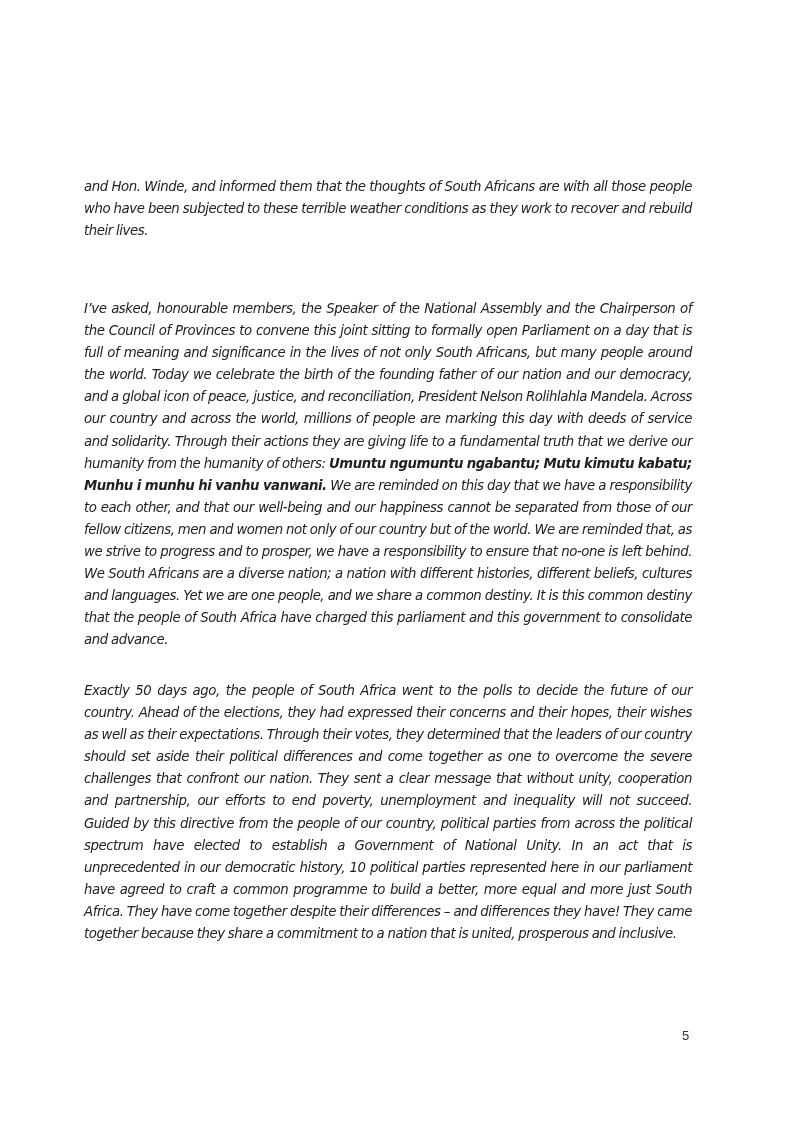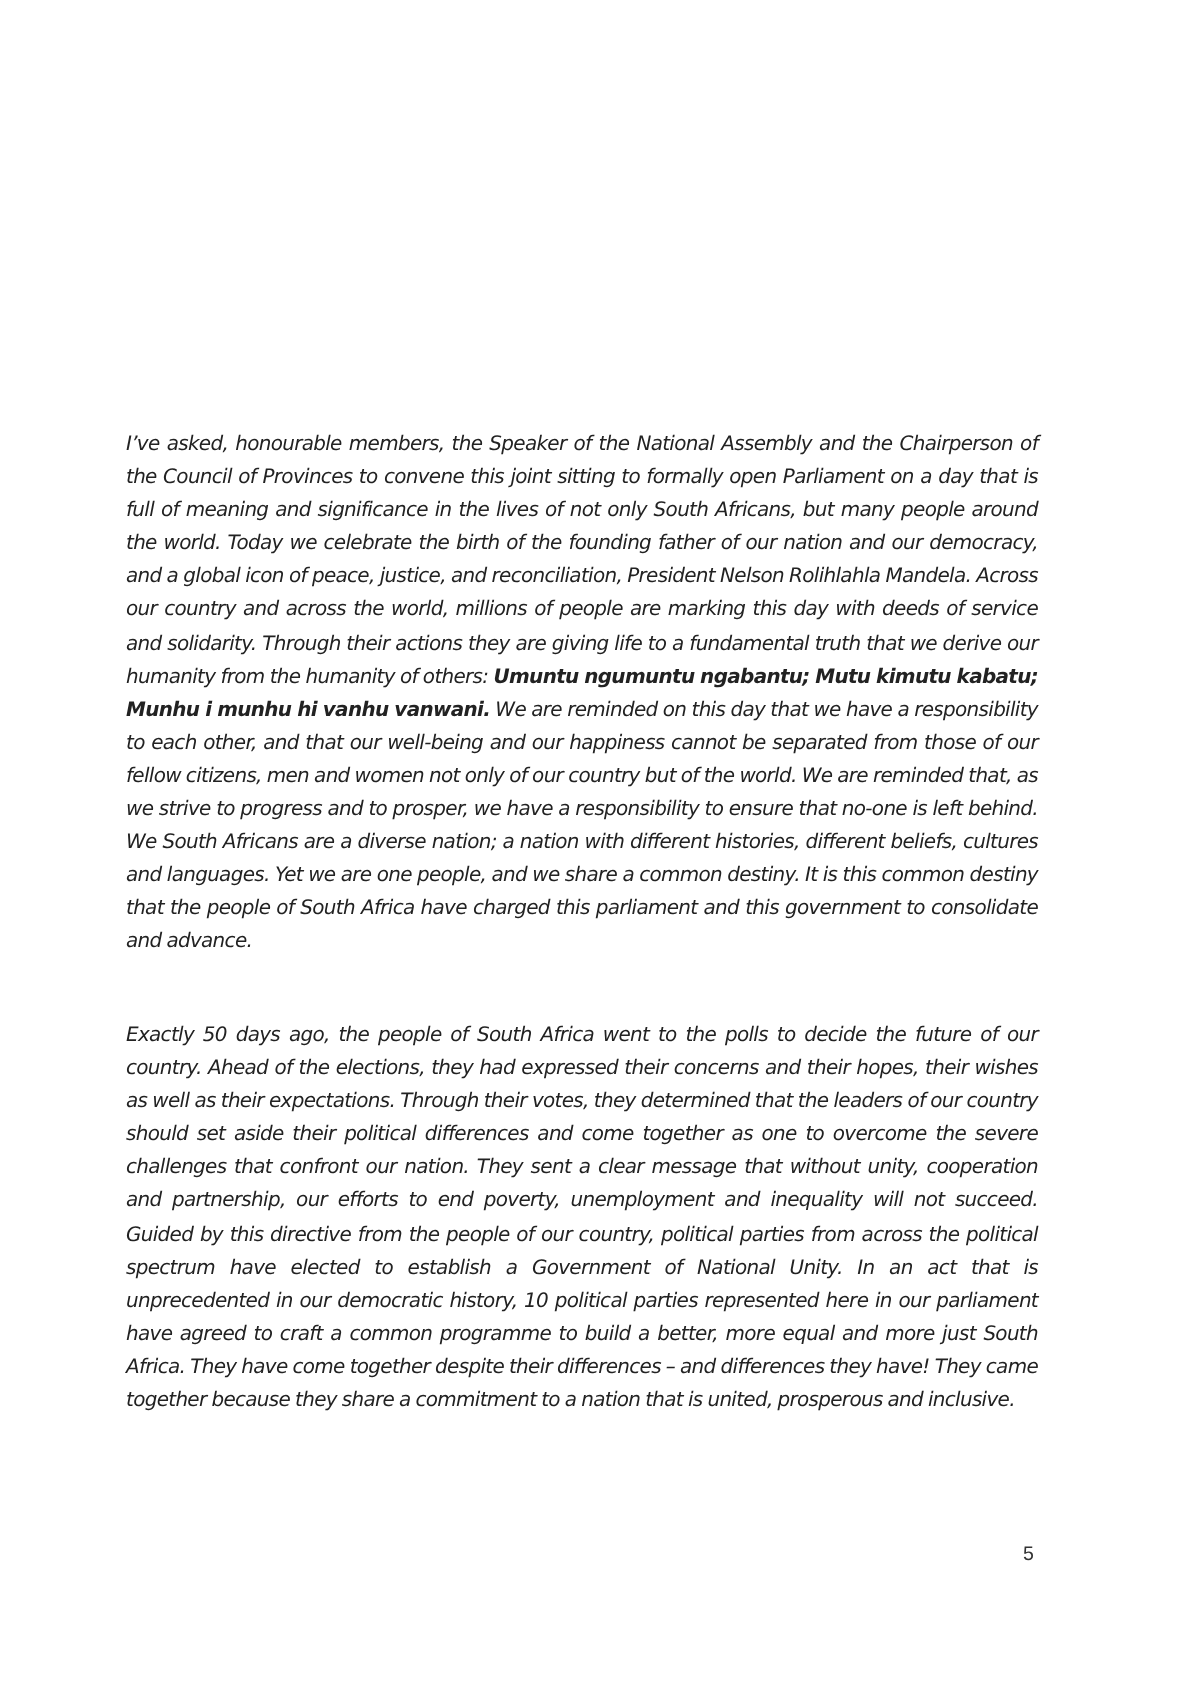--- a/index.html
+++ b/index.html
@@ -9,32 +9,35 @@
     font-family: "Liberation Sans", sans-serif;
   }
   .para {
     position: absolute; left: 84px; width: 608px;
     font-family: "DejaVu Sans", sans-serif;
     font-style: italic; font-size: 13.3px; line-height: 22.1px;
     color: #222; text-align: justify; letter-spacing: -0.45px; word-spacing: -0.5px;
     margin: 0;
   }
   .p1 { top: 176px; }
-  .p2 { top: 286px; }
+  .p2 { top: 298px; }
   .p3 { top: 680px; }
   .para b { font-weight: bold; }
   .page-number {
     position: absolute; left: 682px; top: 1028px;
     font-family: "Liberation Sans", sans-serif; font-size: 13px; color: #333;
   }
 </style>
 </head>
 <body>
 
 <div class="page">
+  <p class="para p1">
+    <span>and Hon. Winde, and informed them that the thoughts of South Africans are with all those people who have been subjected to these terrible weather conditions as they work to recover and rebuild their lives.</span>
+  </p>
 
   <p class="para p2">
     <span> I’ve asked, honourable members, the Speaker of the National Assembly and the Chairperson of the Council of Provinces to convene this joint sitting to formally open Parliament on a day that is full of meaning and significance in the lives of not only South Africans, but many people around the world. Today we celebrate the birth of the founding father of our nation and our democracy, and a global icon of peace, justice, and reconciliation, President Nelson Rolihlahla Mandela. Across our country and across the world, millions of people are marking this day with deeds of service and solidarity. Through their actions they are giving life to a fundamental truth that we derive our humanity from the humanity of others: </span><b>Umuntu ngumuntu ngabantu; Mutu kimutu kabatu; Munhu i munhu hi vanhu vanwani.</b><span> We are reminded on this day that we have a responsibility to each other, and that our well-being and our happiness cannot be separated from those of our fellow citizens, men and women not only of our country but of the world. We are reminded that, as we strive to progress and to prosper, we have a responsibility to ensure that no-one is left behind. We South Africans are a diverse nation; a nation with different histories, different beliefs, cultures and languages. Yet we are one people, and we share a common destiny. It is this common destiny that the people of South Africa have charged this parliament and this government to consolidate and advance.</span>
   </p>
 
   <p class="para p3">
     <span> Exactly 50 days ago, the people of South Africa went to the polls to decide the future of our country. Ahead of the elections, they had expressed their concerns and their hopes, their wishes as well as their expectations. Through their votes, they determined that the leaders of our country should set aside their political differences and come together as one to overcome the severe challenges that confront our nation. They sent a clear message that without unity, cooperation and partnership, our efforts to end poverty, unemployment and inequality will not succeed. Guided by this directive from the people of our country, political parties from across the political spectrum have elected to establish a Government of National Unity. In an act that is unprecedented in our democratic history, 10 political parties represented here in our parliament have agreed to craft a common programme to build a better, more equal and more just South Africa. They have come together despite their differences – and differences they have! They came together because they share a commitment to a nation that is united, prosperous and inclusive.</span>
   </p>
 
   <div class="page-number">5</div>

